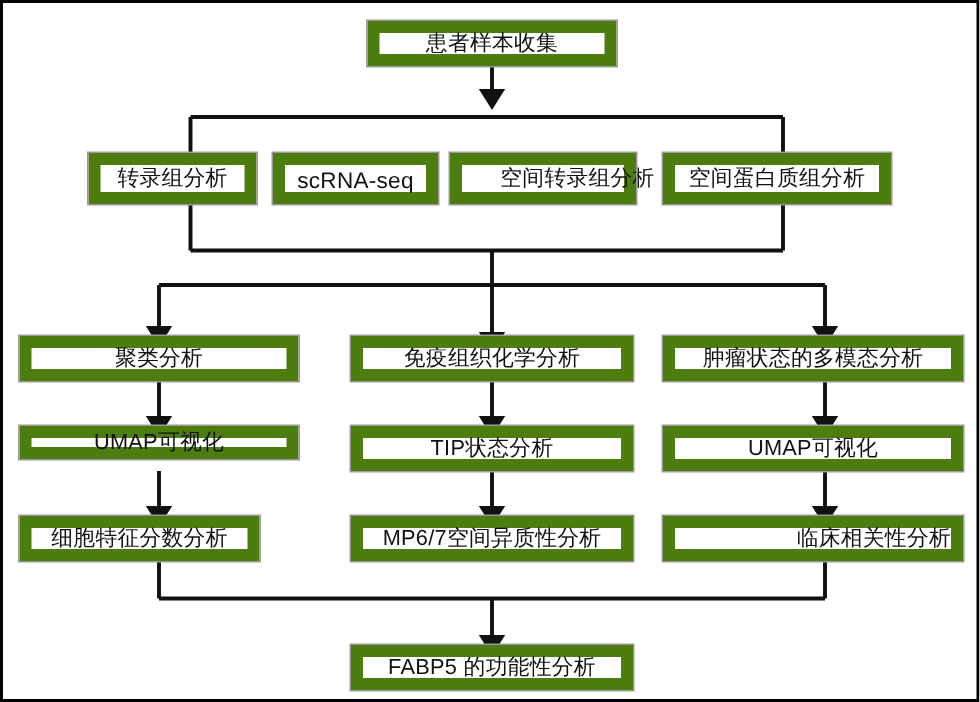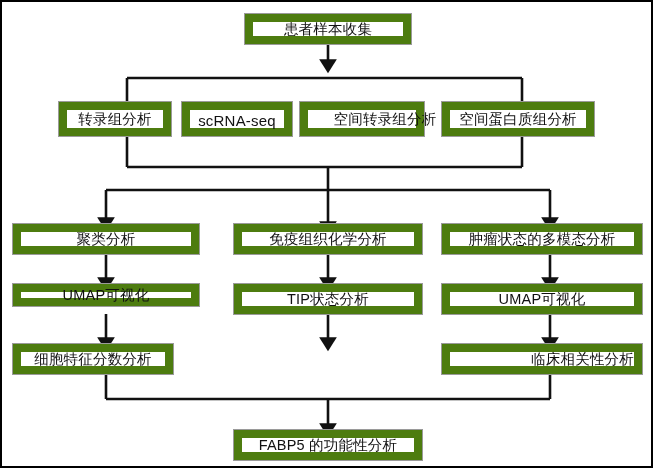--- a/index.html
+++ b/index.html
@@ -128,20 +128,23 @@
   <div class="node" style="left:232px; top:282px; width:188px; height:30px;">
     <span>TIP状态分析</span>
   </div>
   <div class="node" style="left:440px; top:282px; width:200px; height:30px;">
     <span>UMAP可视化</span>
   </div>
 
   <div class="node" style="left:11px; top:342px; width:160px; height:30px;">
     <span>细胞特征分数分析</span>
   </div>
+  <div class="node" style="left:232px; top:342px; width:188px; height:30px;">
+    <span>MP6/7空间异质性分析</span>
+  </div>
   <div class="node" style="left:440px; top:342px; width:200px; height:30px;justify-content:flex-end;">
     <span>临床相关性分析</span>
   </div>
 
   <div class="node" style="left:232px; top:428px; width:188px; height:30px;">
     <span>FABP5 的功能性分析</span>
   </div>
 
 </div>
 

